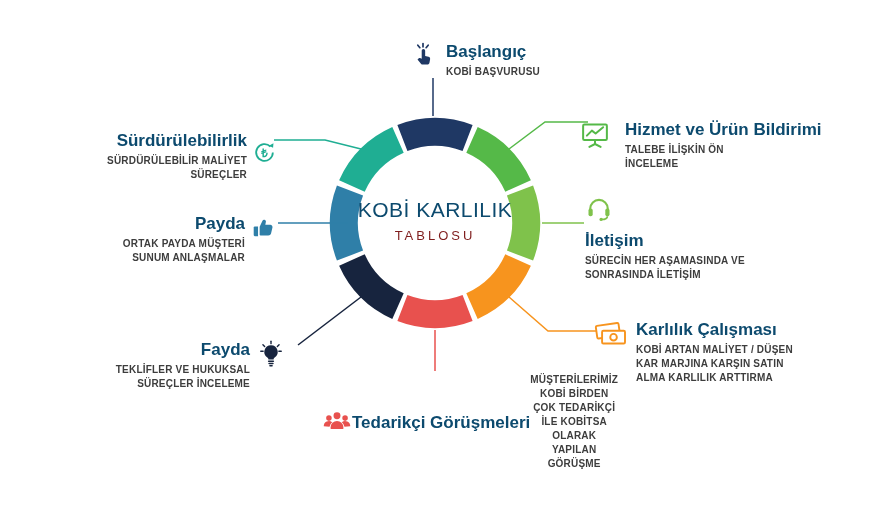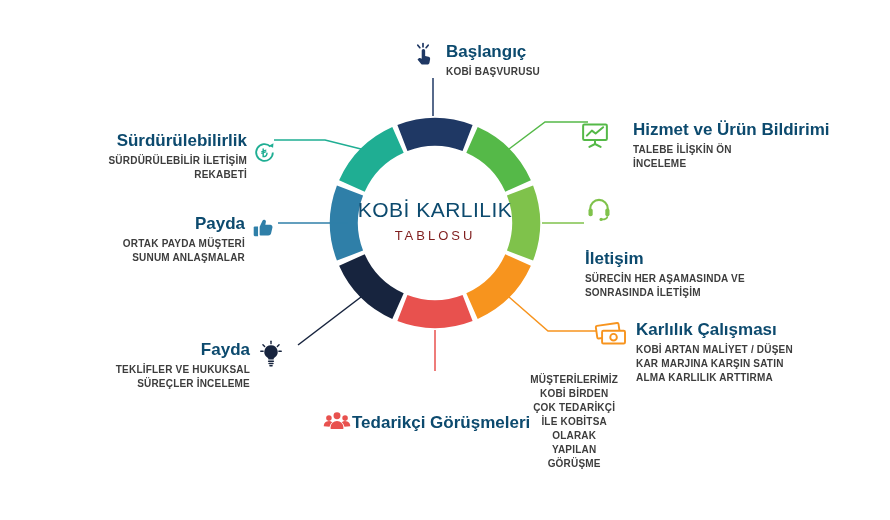--- a/index.html
+++ b/index.html
@@ -14,24 +14,24 @@
   }
   .subtitle{
     font-size:10px;font-weight:bold;color:#3D3D3D;line-height:1.4;letter-spacing:.2px;
     margin-top:3px;
   }
   .icon{display:inline-block;line-height:0;}
   .icon svg{display:block;}
 
   
   .s-baslangic{left:410px;top:42px;display:flex;gap:10px;align-items:flex-start;}
-  .s-hizmet{left:580px;top:120px;display:flex;gap:23px;align-items:flex-start;}
+  .s-hizmet{left:580px;top:120px;display:flex;gap:15px;align-items:flex-start;}
   .s-hizmet .subtitle{width:150px;}
   .s-iletisim{left:585px;top:194px;}
-  .s-iletisim .title{margin-top:23px;}
+  .s-iletisim .title{margin-top:5px;}
   .s-iletisim .subtitle{width:192px;}
   .s-karlilik{left:594px;top:320px;display:flex;gap:8px;align-items:flex-start;}
   .s-karlilik .subtitle{width:178px;}
   .s-tedarikci{left:322px;top:370px;width:270px;display:flex;flex-direction:row;align-items:center;text-align:center;}
   .s-tedarikci .title{margin-top:4px;}
   .s-tedarikci .subtitle{width:218px;}
   .s-fayda{left:88px;top:340px;width:162px;text-align:right;}
   .s-fayda .icon{position:absolute;right:-34px;top:0;}
   .s-payda{left:95px;top:214px;width:150px;text-align:right;}
   .s-payda .icon{position:absolute;right:-32px;top:1px;}
@@ -189,16 +189,16 @@
 
   <div class="step s-surdur">
     <span class="icon" style="color: rgb(31, 174, 147);">
       <svg viewBox="0 0 24 24" width="25" height="25">
         <path d="M20 12a8 8 0 1 1-2.3-5.6" fill="none" stroke="currentColor" stroke-width="1.7"></path>
         <path d="M20.6 3l-.4 4.4-4-1.9z" fill="currentColor"></path>
         <text x="12" y="16" text-anchor="middle" font-size="11" font-weight="bold" fill="currentColor">₺</text>
       </svg>
     </span>
     <div class="title">Sürdürülebilirlik</div>
-    <div class="subtitle">SÜRDÜRÜLEBİLİR İLETİŞİM REKABETİ</div>
+    <div class="subtitle">SÜRDÜRÜLEBİLİR MALİYET SÜREÇLER</div>
   </div>
 
 </div>
 
 </body></html>

